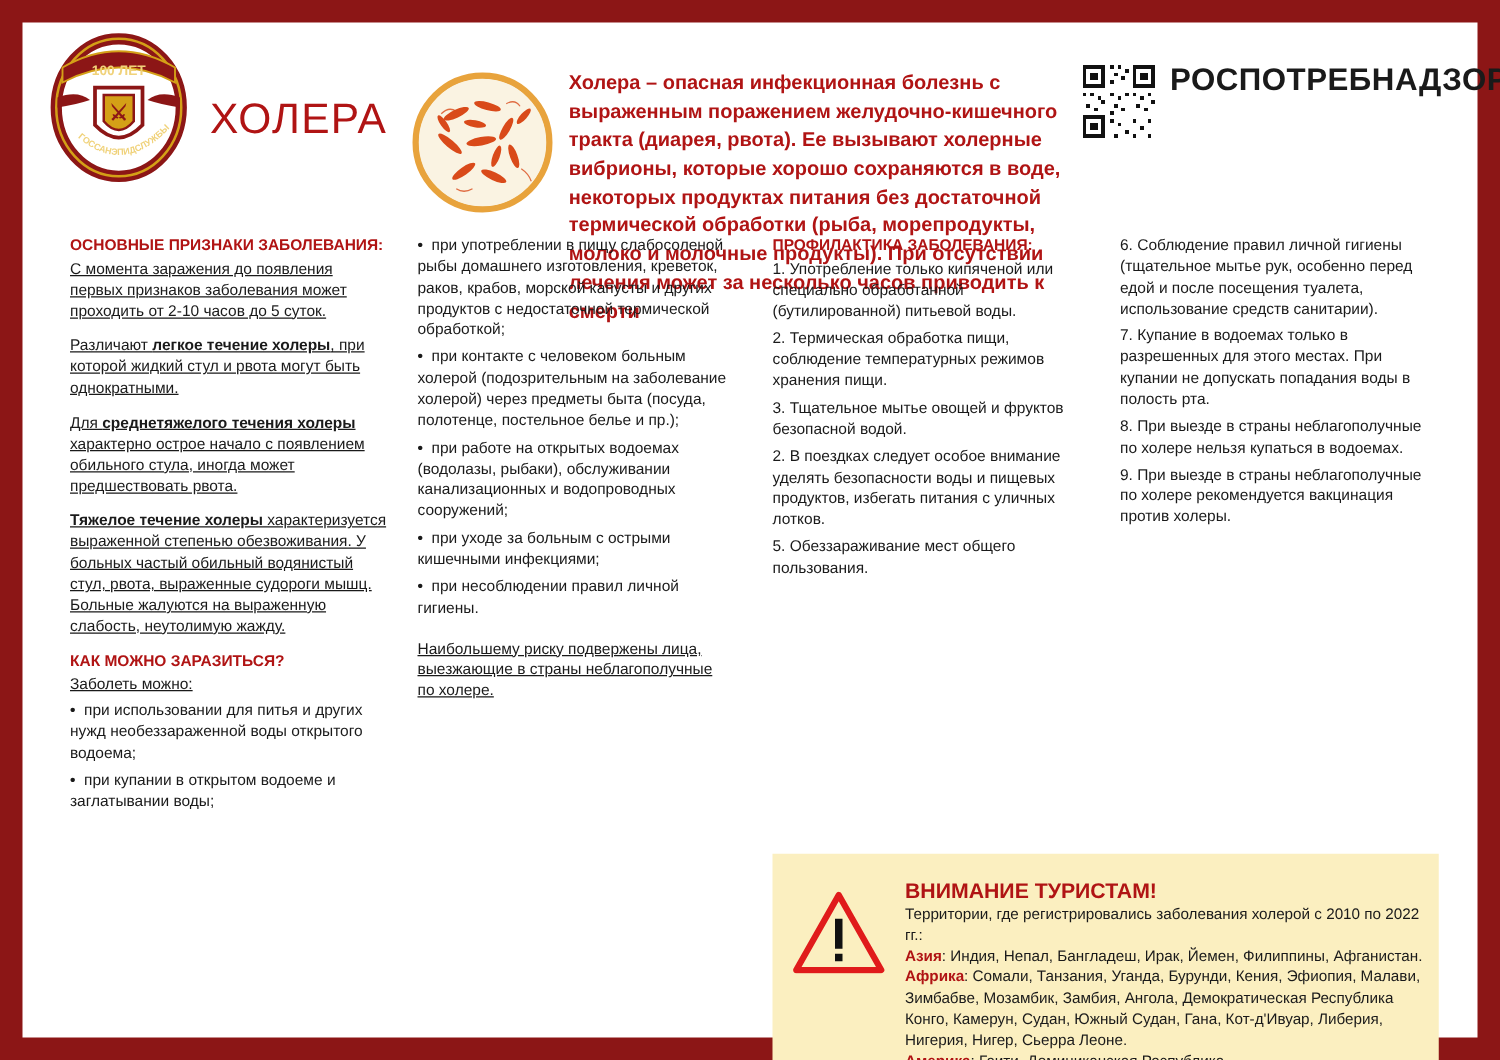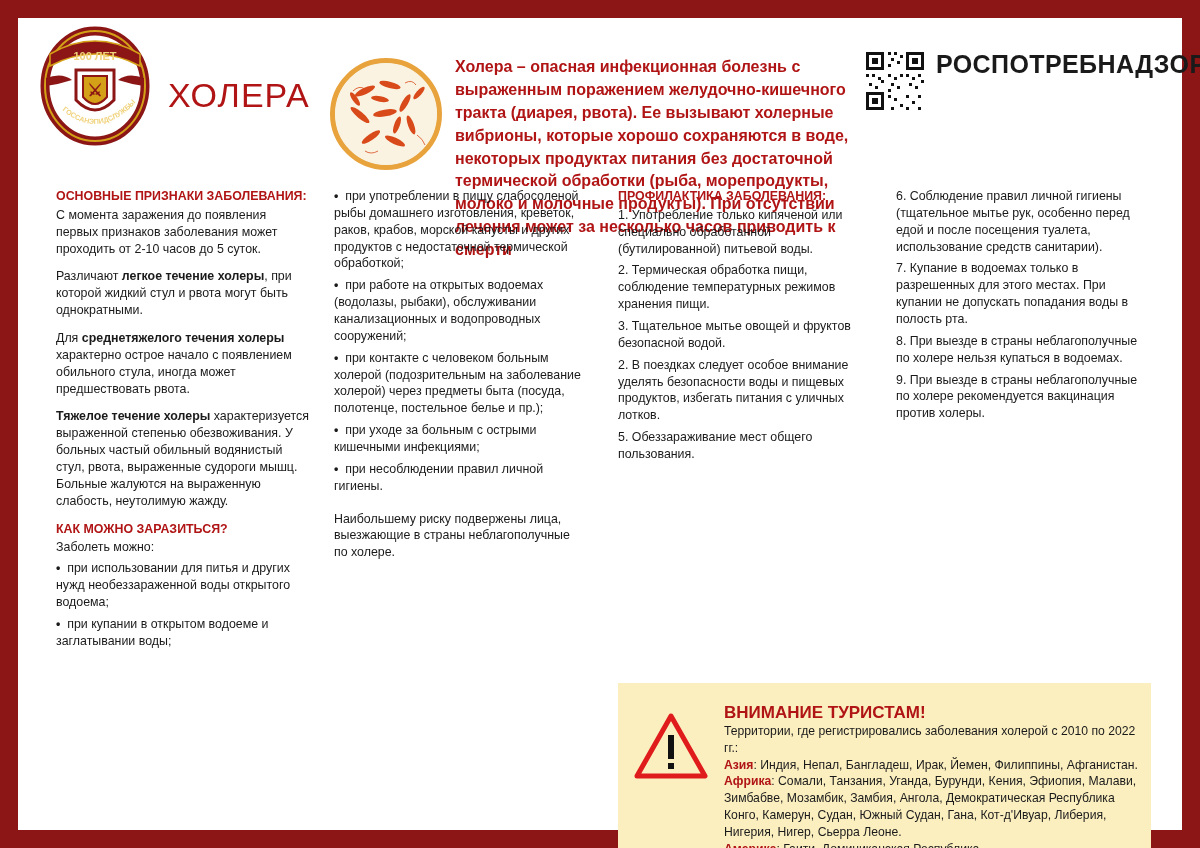--- a/index.html
+++ b/index.html
@@ -54,21 +54,21 @@
   .cols { position:absolute; left:0; top:170px; width:1164px; }
   .col {
     position:absolute; top:0;
     font-size:12.4px; line-height:1.36; color:#1a1a1a;
   }
   .col1 { left:38px; width:255px; }
   .col2 { left:316px; width:250px; }
   .col3 { left:600px; width:255px; }
   .col4 { left:878px; width:255px; }
   .sec-head { color:#b01414; font-weight:bold; margin-bottom:2px; }
-  .p { margin:0 0 11px 0; }
+  .p { margin:0 0 11px 0;text-decoration:underline; }
   .p.tight { margin-bottom:4px; }
   .b { font-weight:bold; }
   .li { margin:0 0 5px 0; text-indent:0; padding-left:0; }
   .li .bullet { font-weight:bold; }
 
   
   .tourist {
     position:absolute; left:600px; top:665px; width:533px; height:208px;
     background:#fbefc0;
     padding:12px 14px 12px 14px;
@@ -233,22 +233,22 @@
       <p class="p"><span>Для </span><span class="b">среднетяжелого течения холеры</span><span> характерно острое начало с появлением обильного стула, иногда может предшествовать рвота.</span></p>
       <p class="p"><span class="b">Тяжелое течение холеры</span><span> характеризуется выраженной степенью обезвоживания. У больных частый обильный водянистый стул, рвота, выраженные судороги мышц. Больные жалуются на выраженную слабость, неутолимую жажду.</span></p>
       <div class="sec-head">КАК МОЖНО ЗАРАЗИТЬСЯ?</div>
       <p class="p tight">Заболеть можно:</p>
       <p class="li"><span class="bullet">•&nbsp;&nbsp;</span><span>при использовании для питья и других нужд необеззараженной воды открытого водоема;</span></p>
       <p class="li"><span class="bullet">•&nbsp;&nbsp;</span><span>при купании в открытом водоеме и заглатывании воды;</span></p>
     </div>
 
     <div class="col col2">
       <p class="li"><span class="bullet">•&nbsp;&nbsp;</span><span>при употреблении в пищу слабосоленой рыбы домашнего изготовления, креветок, раков, крабов, морской капусты и других продуктов с недостаточной термической обработкой;</span></p>
+      <p class="li"><span class="bullet">•&nbsp;&nbsp;</span><span>при контакте с человеком больным холерой (подозрительным на заболевание холерой) через предметы быта (посуда, полотенце, постельное белье и пр.);</span></p>
       <p class="li"><span class="bullet">•&nbsp;&nbsp;</span><span>при работе на открытых водоемах (водолазы, рыбаки), обслуживании канализационных и водопроводных сооружений;</span></p>
-      <p class="li"><span class="bullet">•&nbsp;&nbsp;</span><span>при контакте с человеком больным холерой (подозрительным на заболевание холерой) через предметы быта (посуда, полотенце, постельное белье и пр.);</span></p>
       <p class="li"><span class="bullet">•&nbsp;&nbsp;</span><span>при уходе за больным с острыми кишечными инфекциями;</span></p>
       <p class="li"><span class="bullet">•&nbsp;&nbsp;</span><span>при несоблюдении правил личной гигиены.</span></p>
       <p class="p" style="margin-top:16px">Наибольшему риску подвержены лица, выезжающие в страны неблагополучные по холере.</p>
     </div>
 
     <div class="col col3">
       <div class="sec-head">ПРОФИЛАКТИКА ЗАБОЛЕВАНИЯ:</div>
       <p class="li">1.  Употребление только кипяченой или специально обработанной (бутилированной) питьевой воды.</p>
       <p class="li">2.  Термическая обработка пищи, соблюдение температурных режимов хранения пищи.</p>
       <p class="li">3.  Тщательное мытье овощей и фруктов безопасной водой.</p>

